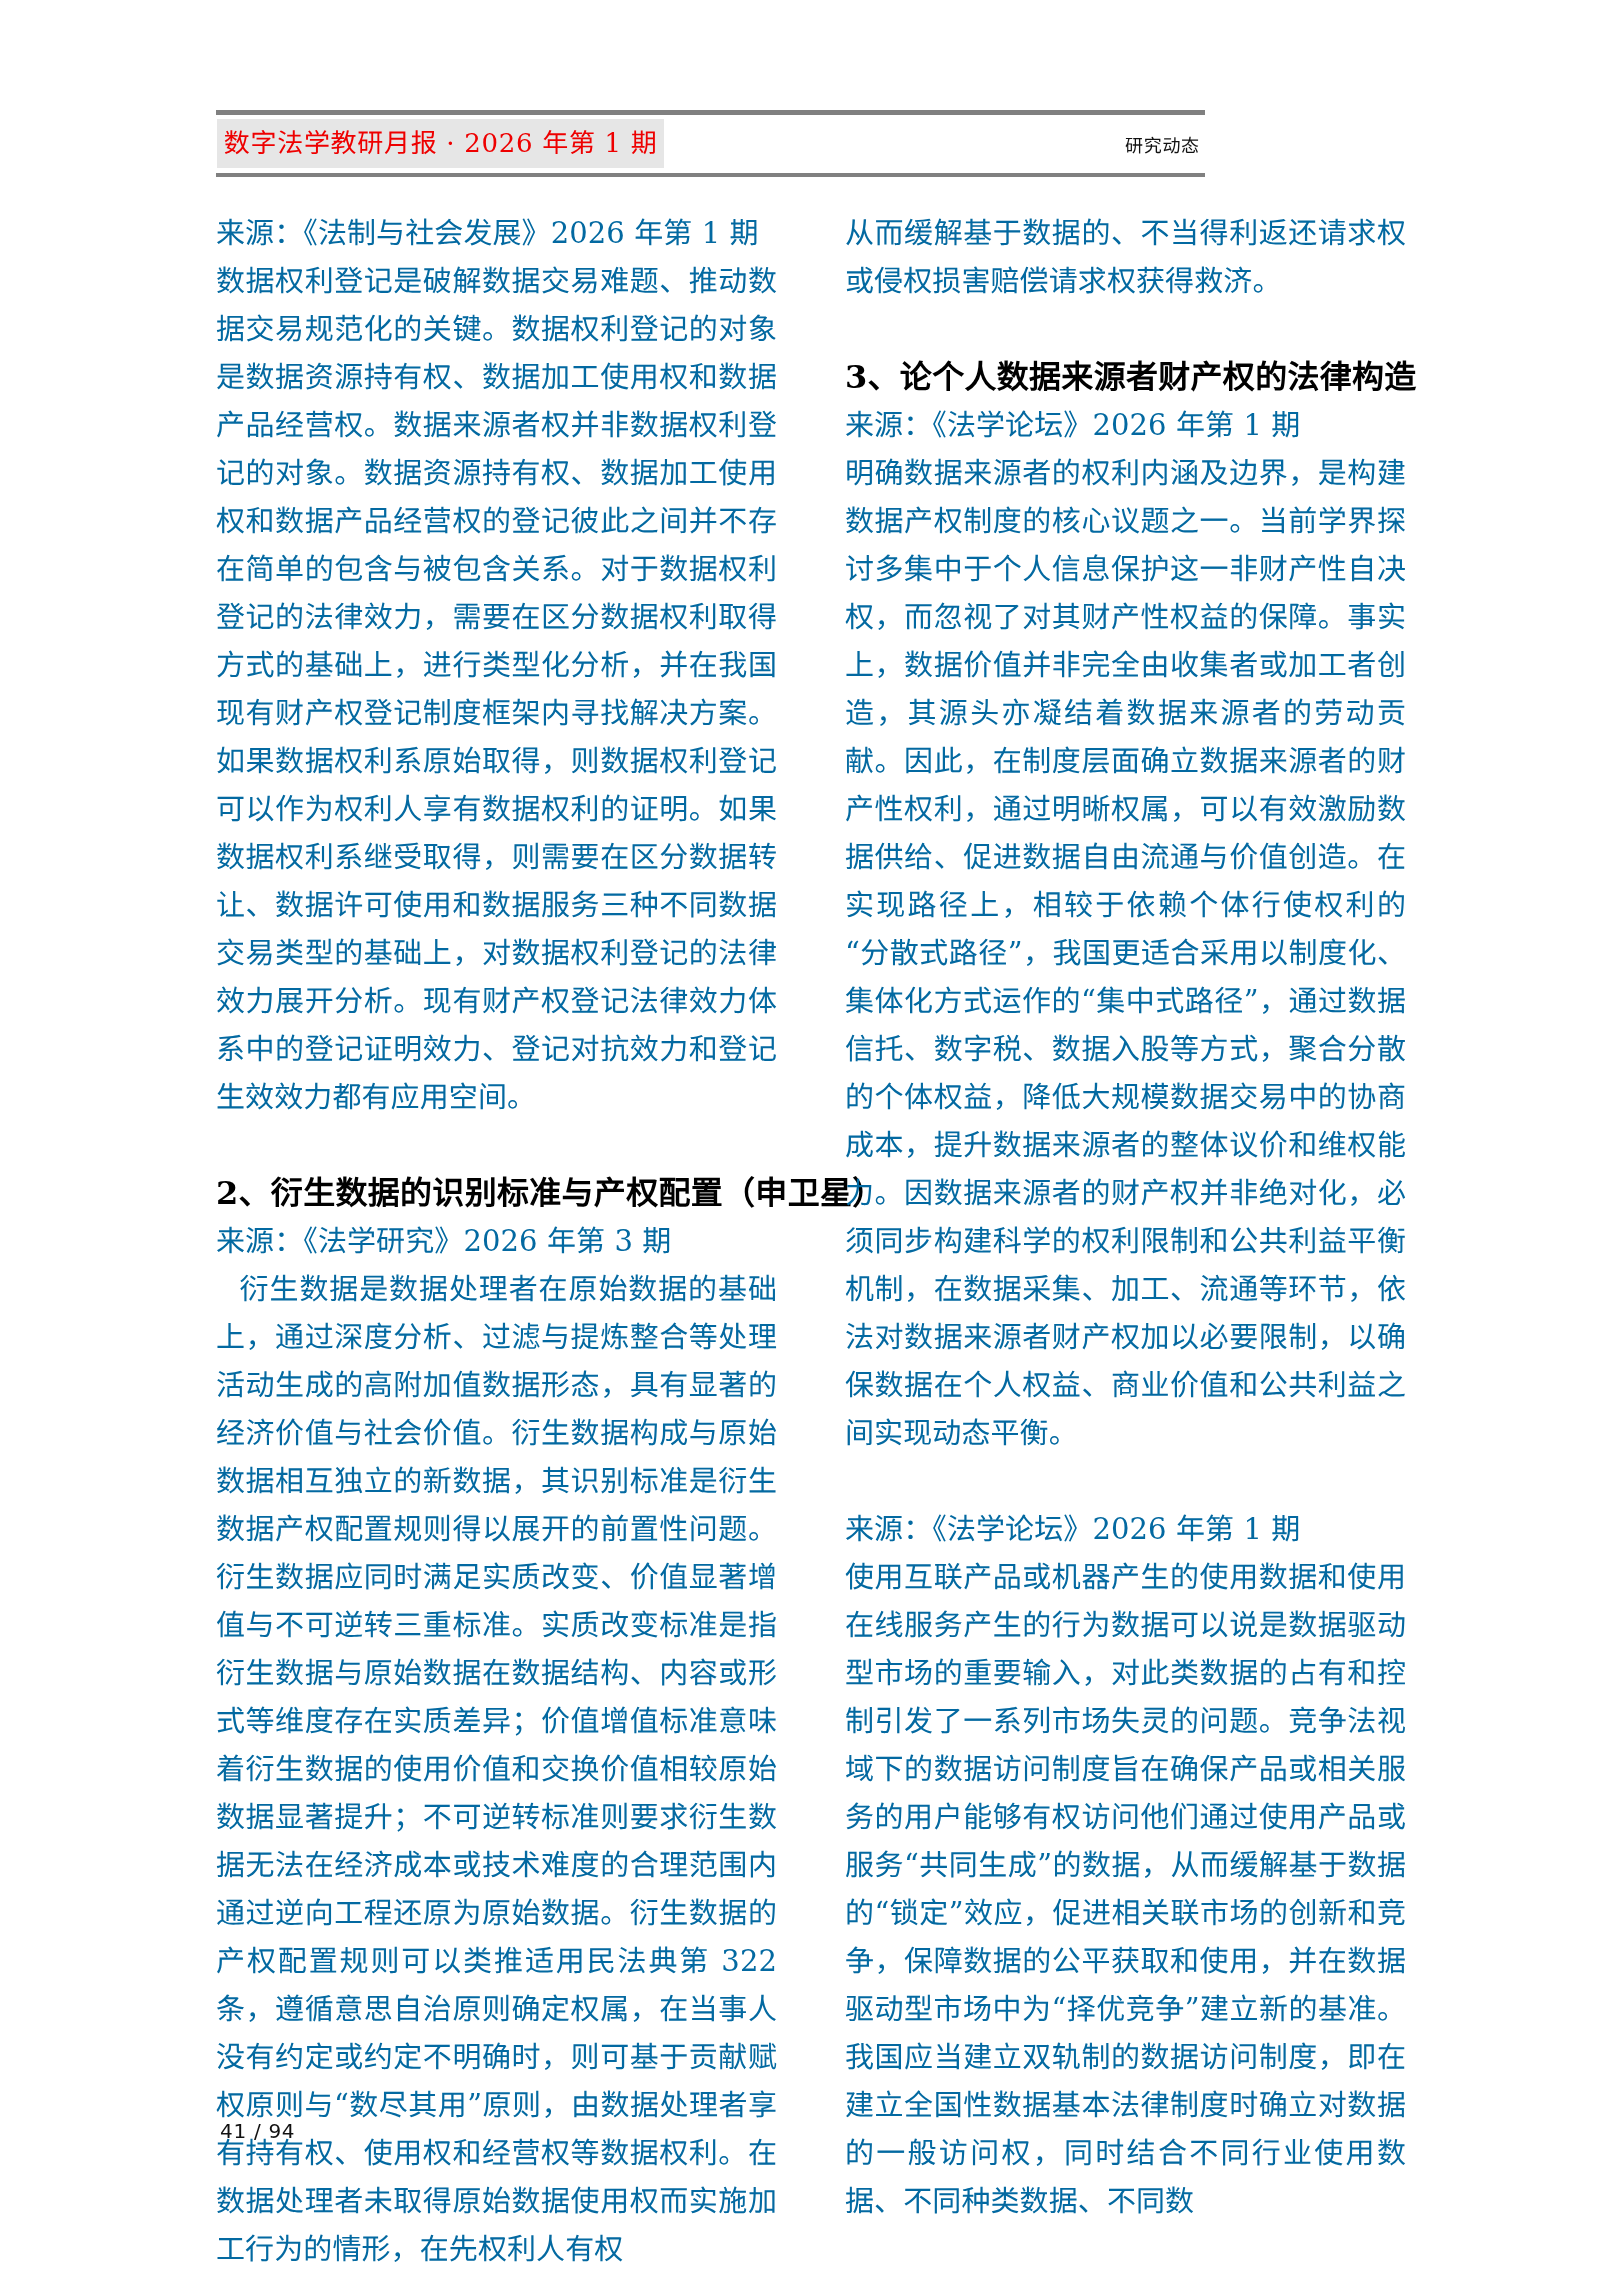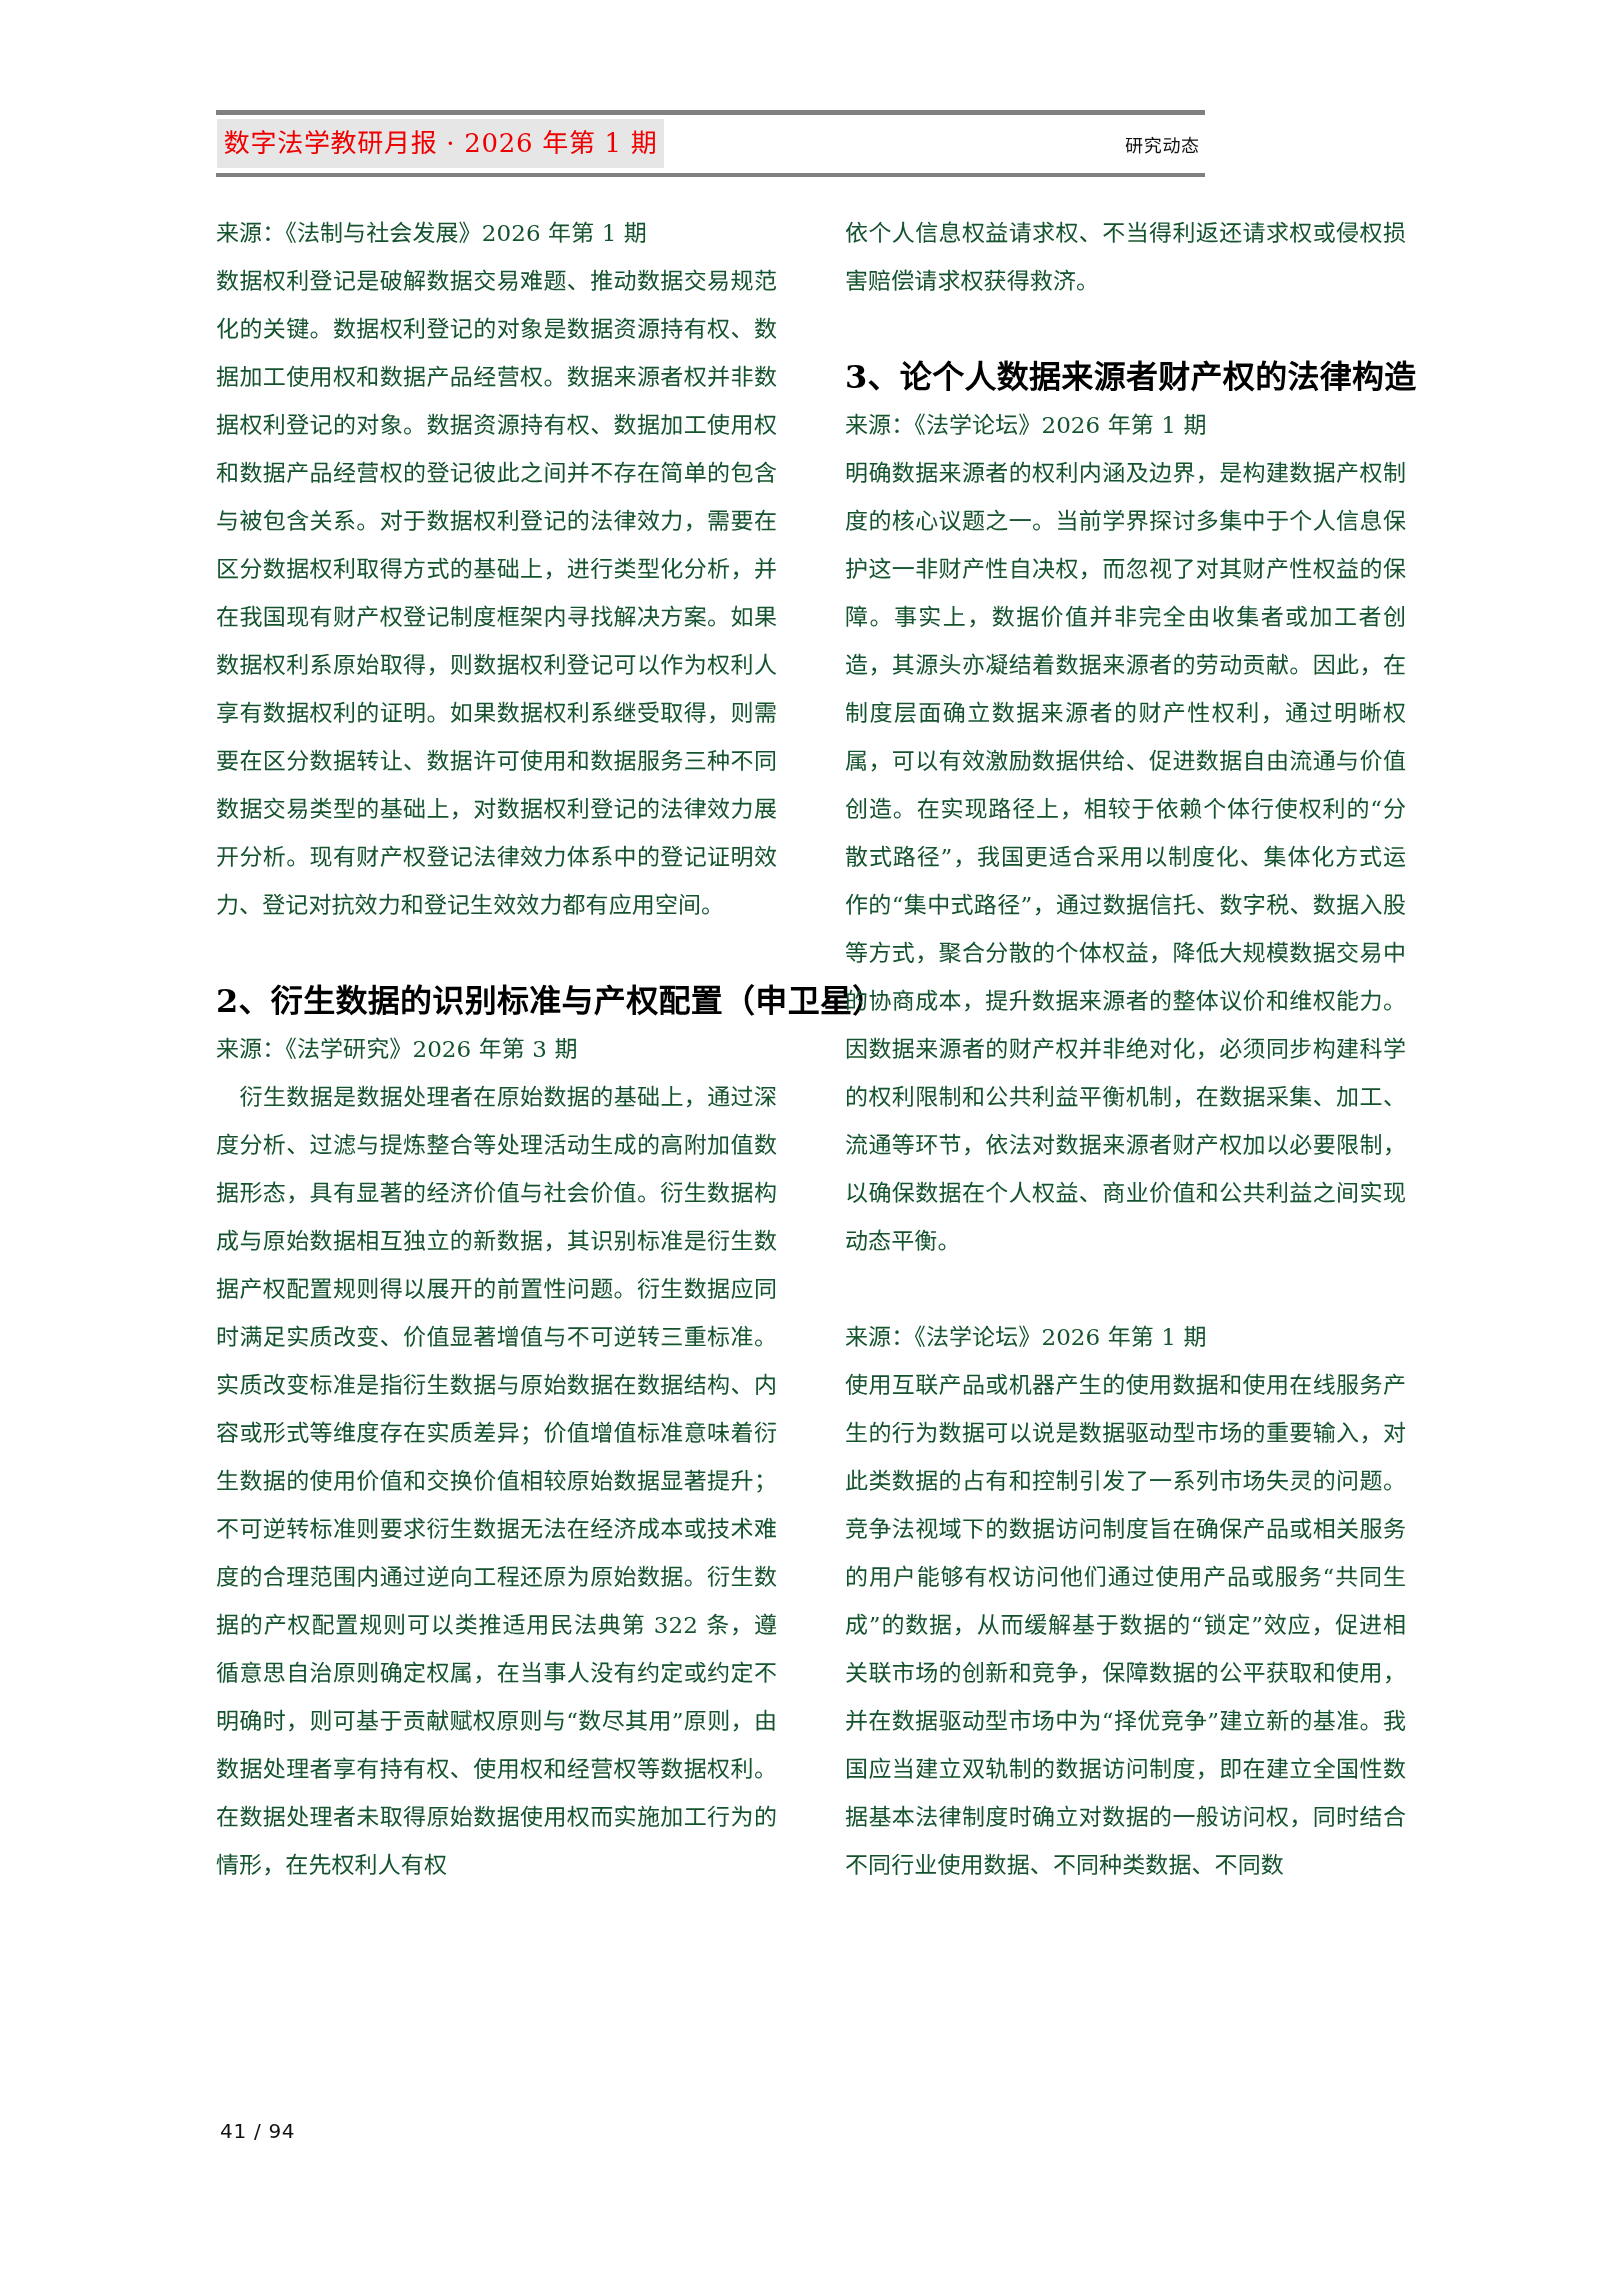--- a/index.html
+++ b/index.html
@@ -70,23 +70,23 @@
     gap: 68px;
   }
   .col {
     width: 561px;
     flex: 0 0 561px;
   }
 
   p.body-text,
   p.source-line {
     margin: 0;
-    font-size: 23px;
+    font-size: 29px;
     line-height: 48px;
-    color: #14532d;
+    color: #0369a1;
     text-align: justify;
     text-justify: inter-character;
     text-indent: 0;
     letter-spacing: 0.1px;
     word-break: break-all;
   }
   p.indent { text-indent: 23.6px; }
 
   h3.sec-head {
     margin: 0;
@@ -137,21 +137,21 @@
 
       <h3 class="sec-head">2、衍生数据的识别标准与产权配置（申卫星）</h3>
 
       <p class="source-line">来源：《法学研究》2026 年第 3 期</p>
 
       <p class="body-text indent">衍生数据是数据处理者在原始数据的基础上，通过深度分析、过滤与提炼整合等处理活动生成的高附加值数据形态，具有显著的经济价值与社会价值。衍生数据构成与原始数据相互独立的新数据，其识别标准是衍生数据产权配置规则得以展开的前置性问题。衍生数据应同时满足实质改变、价值显著增值与不可逆转三重标准。实质改变标准是指衍生数据与原始数据在数据结构、内容或形式等维度存在实质差异；价值增值标准意味着衍生数据的使用价值和交换价值相较原始数据显著提升；不可逆转标准则要求衍生数据无法在经济成本或技术难度的合理范围内通过逆向工程还原为原始数据。衍生数据的产权配置规则可以类推适用民法典第 322 条，遵循意思自治原则确定权属，在当事人没有约定或约定不明确时，则可基于贡献赋权原则与“数尽其用”原则，由数据处理者享有持有权、使用权和经营权等数据权利。在数据处理者未取得原始数据使用权而实施加工行为的情形，在先权利人有权</p>
     </div>
 
     <div class="col">
 
-      <p class="body-text">依个人信息权益请求权、不当得利返还请求权或侵权损害赔偿请求权获得救济。</p>
+      <p class="body-text">从而缓解基于数据的、不当得利返还请求权或侵权损害赔偿请求权获得救济。</p>
 
       <div class="gap-before-head"></div>
 
       <h3 class="sec-head">3、论个人数据来源者财产权的法律构造（侯跃伟）</h3>
 
       <p class="source-line">来源：《法学论坛》2026 年第 1 期</p>
 
       <p class="body-text">明确数据来源者的权利内涵及边界，是构建数据产权制度的核心议题之一。当前学界探讨多集中于个人信息保护这一非财产性自决权，而忽视了对其财产性权益的保障。事实上，数据价值并非完全由收集者或加工者创造，其源头亦凝结着数据来源者的劳动贡献。因此，在制度层面确立数据来源者的财产性权利，通过明晰权属，可以有效激励数据供给、促进数据自由流通与价值创造。在实现路径上，相较于依赖个体行使权利的“分散式路径”，我国更适合采用以制度化、集体化方式运作的“集中式路径”，通过数据信托、数字税、数据入股等方式，聚合分散的个体权益，降低大规模数据交易中的协商成本，提升数据来源者的整体议价和维权能力。因数据来源者的财产权并非绝对化，必须同步构建科学的权利限制和公共利益平衡机制，在数据采集、加工、流通等环节，依法对数据来源者财产权加以必要限制，以确保数据在个人权益、商业价值和公共利益之间实现动态平衡。</p>
 
       <div class="gap-before-head"></div>

